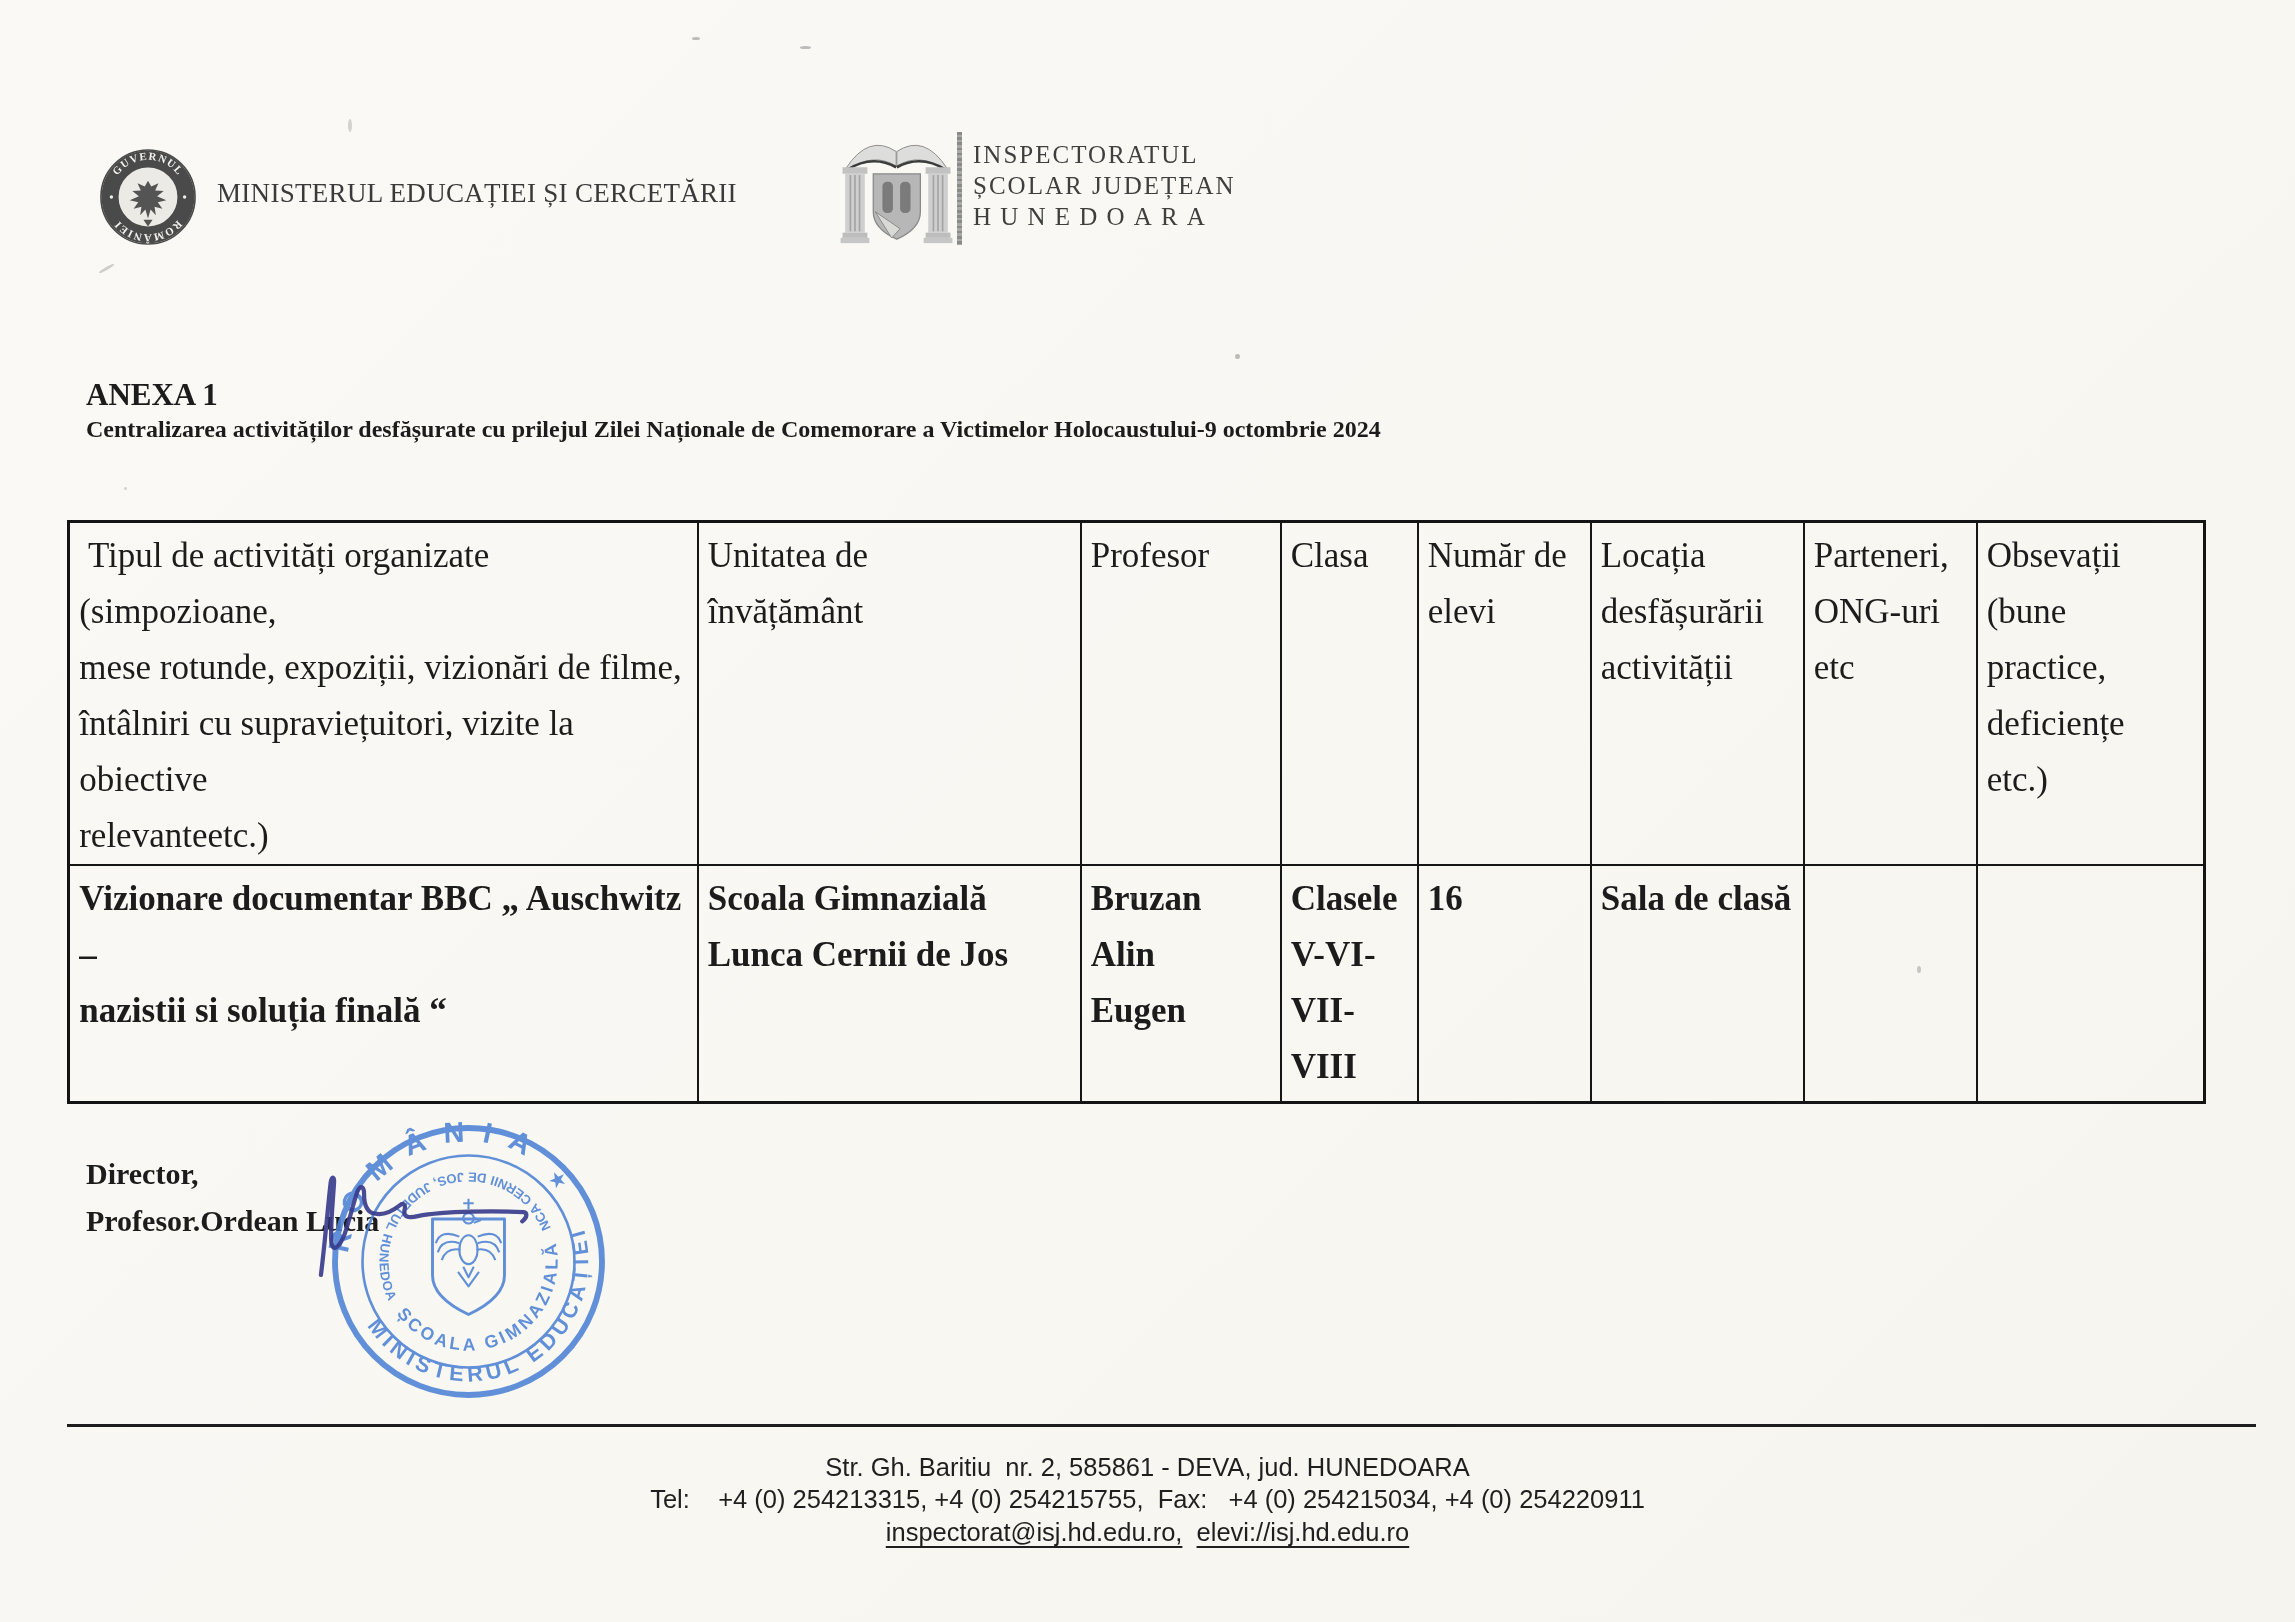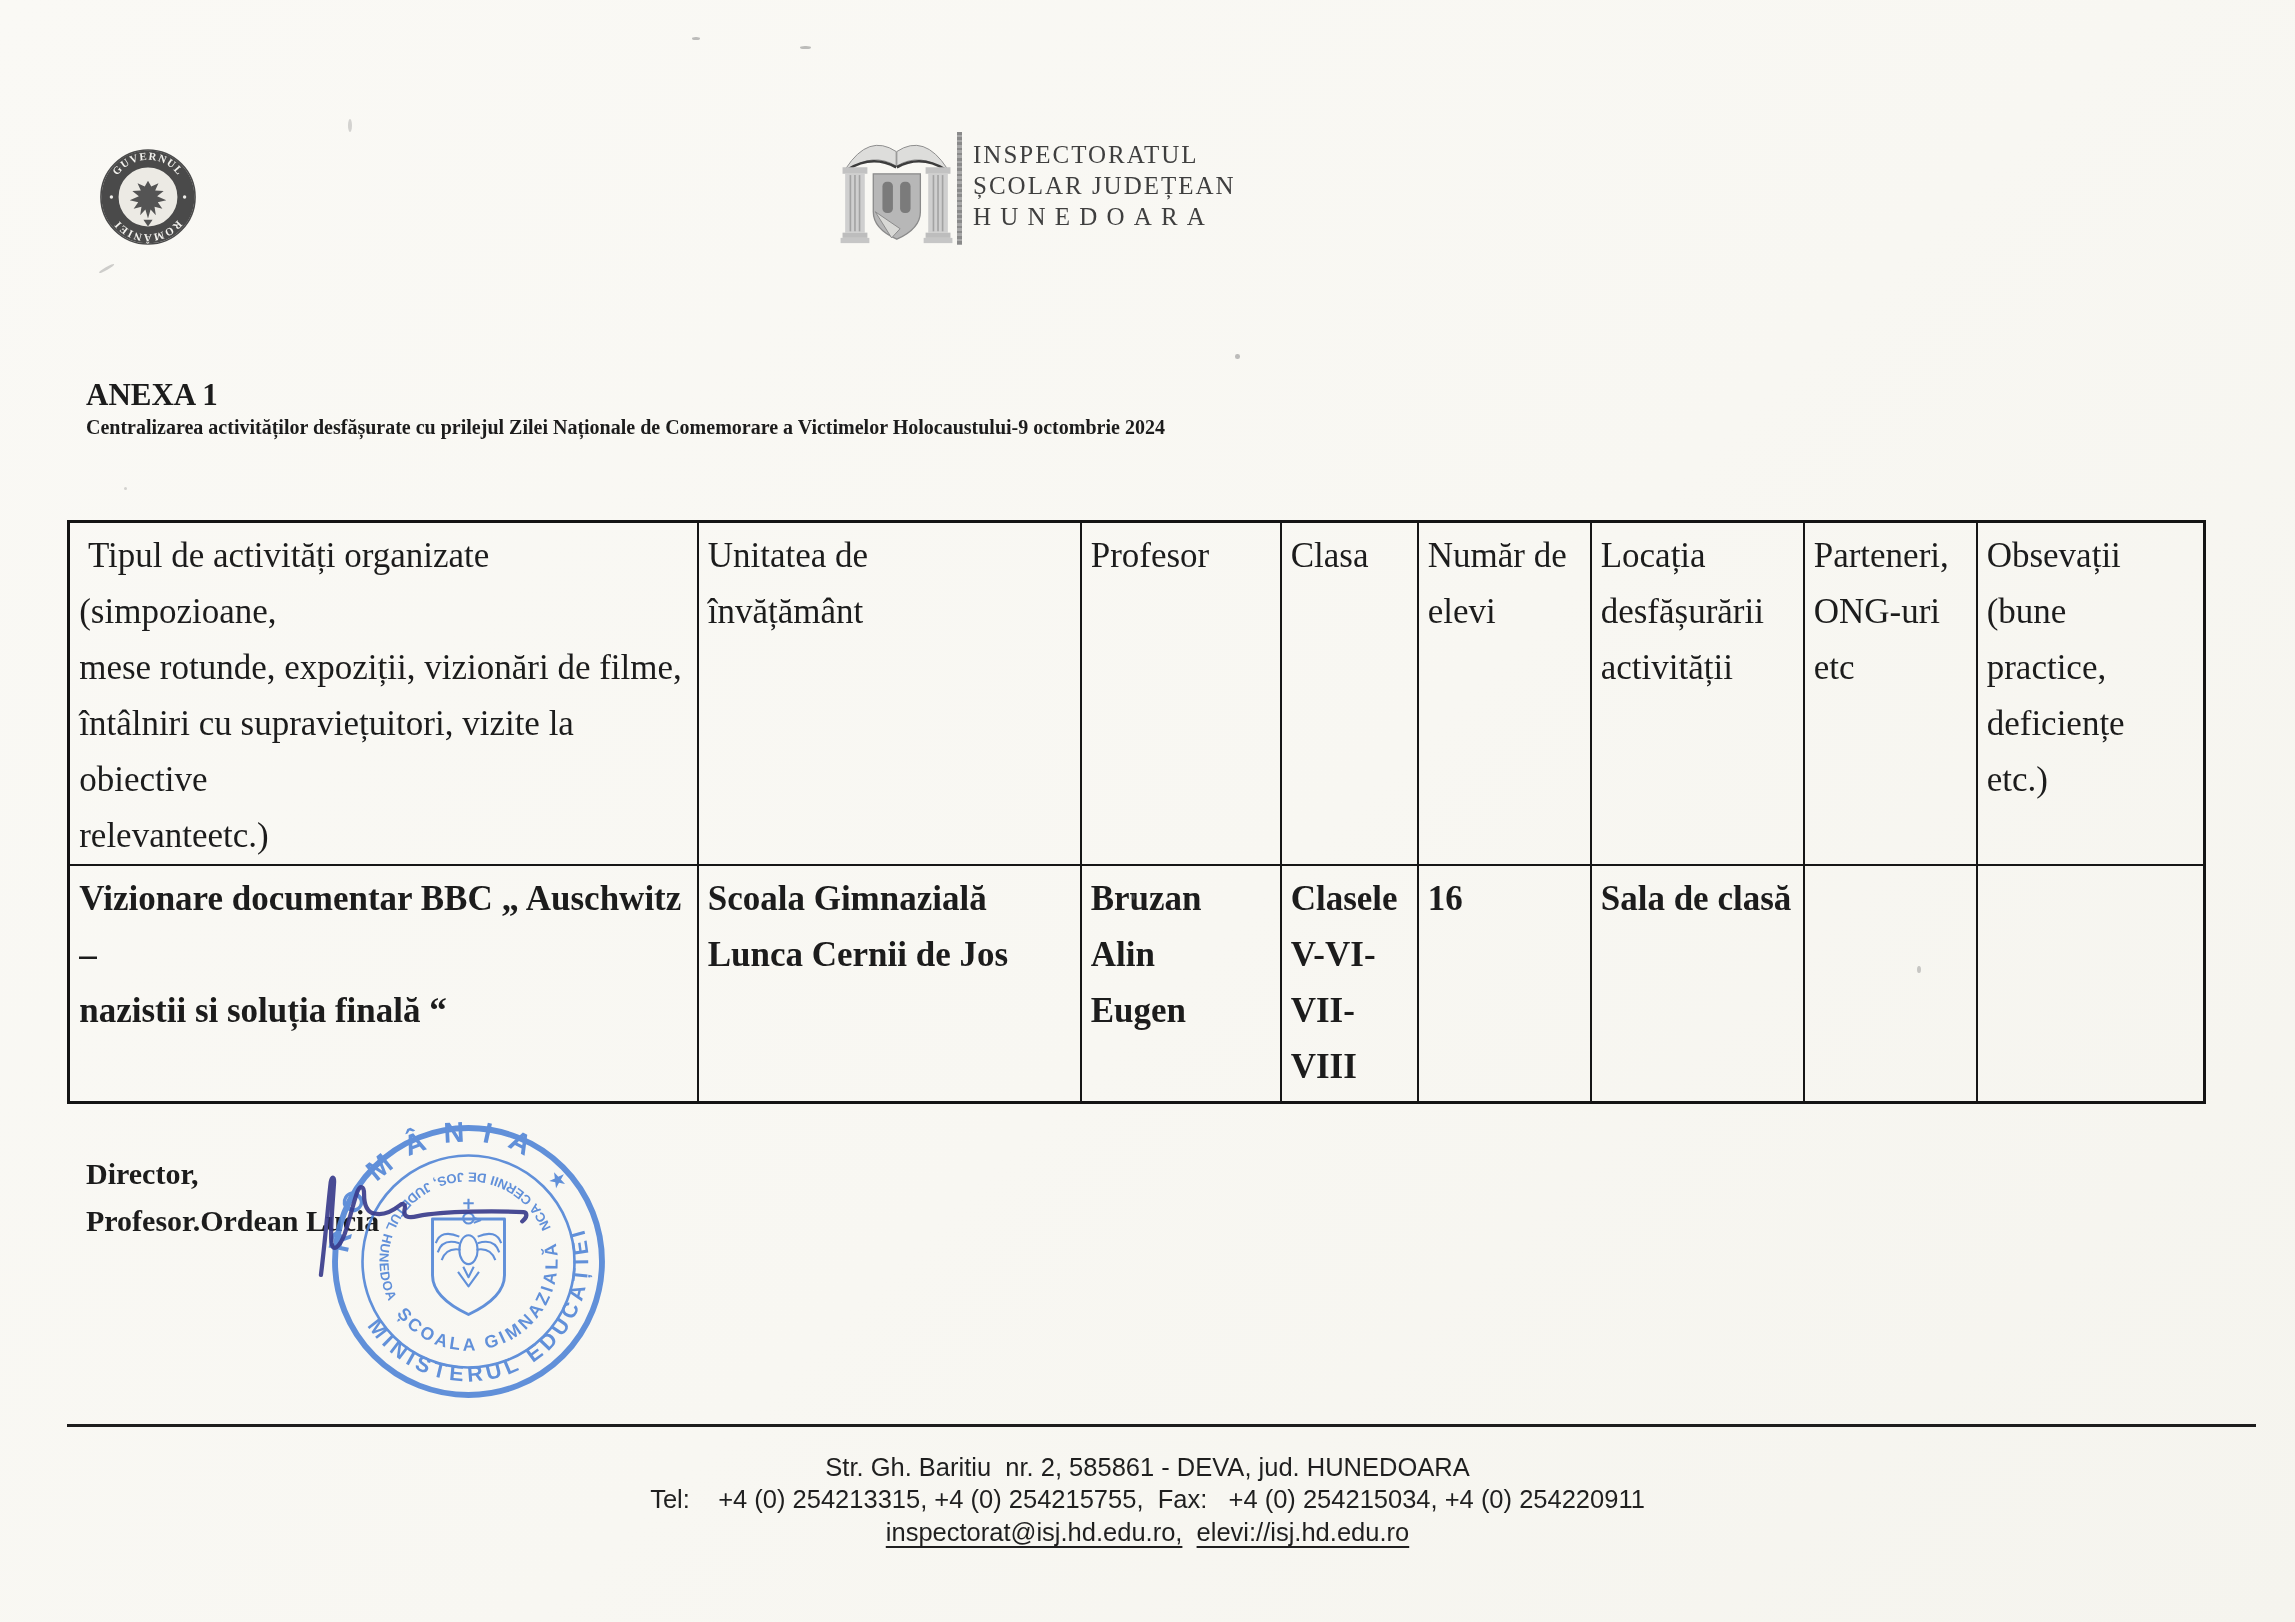--- a/index.html
+++ b/index.html
@@ -12,21 +12,21 @@
   .pre{white-space:pre-line;}
   
   .ministry-text{left:217px;top:178px;font-size:27px;letter-spacing:0.3px;color:#3a3a3a;white-space:nowrap;}
   .insp-block{left:973px;top:139px;color:#3f3f3f;}
   .insp-line{font-size:25px;letter-spacing:2px;line-height:31px;white-space:nowrap;}
   .insp-line.wide{letter-spacing:9.2px;}
   .divider-bar{left:957px;top:132px;width:4.6px;height:113px;
     background:repeating-linear-gradient(#8a8a8a 0 2.6px,#a9a9a9 2.6px 5.2px);}
   
   .title{left:86px;top:377px;font-size:31px;font-weight:bold;}
-  .subtitle{left:86px;top:416px;font-size:20px;font-weight:bold;white-space:nowrap;}
+  .subtitle{left:86px;top:416px;font-size:24px;font-weight:bold;white-space:nowrap;}
   
   table.main{position:absolute;left:67px;top:520px;width:2136px;border-collapse:collapse;table-layout:fixed;}
   table.main td{border:2.6px solid #161616;vertical-align:top;padding:5.2px 10.5px 0 9.2px;
     font-size:35px;line-height:56px;overflow:hidden;}
   table.main{border:3.3px solid #141414;}
   tr.hdr td{font-weight:normal;height:221px;}
   tr.data td{font-weight:bold;height:230px;}
   
   .signoff{left:86px;top:1105px;font-size:30px;font-weight:bold;line-height:47px;margin-top:45px;}
   
@@ -59,20 +59,21 @@
     </text>
     <text font-family="Liberation Serif, DejaVu Serif, serif" font-size="16.5" font-weight="bold" fill="#f3f2ee" letter-spacing="2">
       <textPath href="#sealBottom" startOffset="50%" text-anchor="middle">ROMÂNIEI</textPath>
     </text>
     <circle cx="19" cy="75" r="2.6" fill="#efeeea"></circle>
     <circle cx="131" cy="75" r="2.6" fill="#efeeea"></circle>
     <path fill="#545454" d="M75,50 l-5,9 -11,-5 5,11 -13,1 10,8 -14,6 13,3 -7,10 12,-3 -2,13 8,-9 4,14 4,-14 8,9 -2,-13 12,3 -7,-10 13,-3 -14,-6 10,-8 -13,-1 5,-11 -11,5 z"></path>
     <path fill="#545454" d="M68,110 l7,10 7,-10 z"></path>
   </svg>
 
+  <div class="abs ministry-text">MINISTERUL EDUCAȚIEI ȘI CERCETĂRII</div>
 
   <svg class="abs" style="left:839px;top:128px;" width="115" height="121" viewBox="0 0 175 185">
     <path d="M10,62 Q45,8 87,36 L87,58 Q50,36 12,66 z" fill="#dddddb" stroke="#8d8d8d" stroke-width="1.5"></path>
     <path d="M165,62 Q130,8 88,36 L88,58 Q125,36 163,66 z" fill="#dddddb" stroke="#8d8d8d" stroke-width="1.5"></path>
     <path d="M12,64 Q50,40 87,60" fill="none" stroke="#3c3c3c" stroke-width="4"></path>
     <path d="M163,64 Q125,40 88,60" fill="none" stroke="#3c3c3c" stroke-width="4"></path>
     <rect x="5" y="60" width="38" height="10" fill="#c2c2c2"></rect>
     <rect x="9" y="70" width="30" height="90" fill="#cfcfcf"></rect>
     <line x1="17" y1="72" x2="17" y2="158" stroke="#a3a3a3" stroke-width="2.5"></line>
     <line x1="24" y1="72" x2="24" y2="158" stroke="#a3a3a3" stroke-width="2.5"></line>

